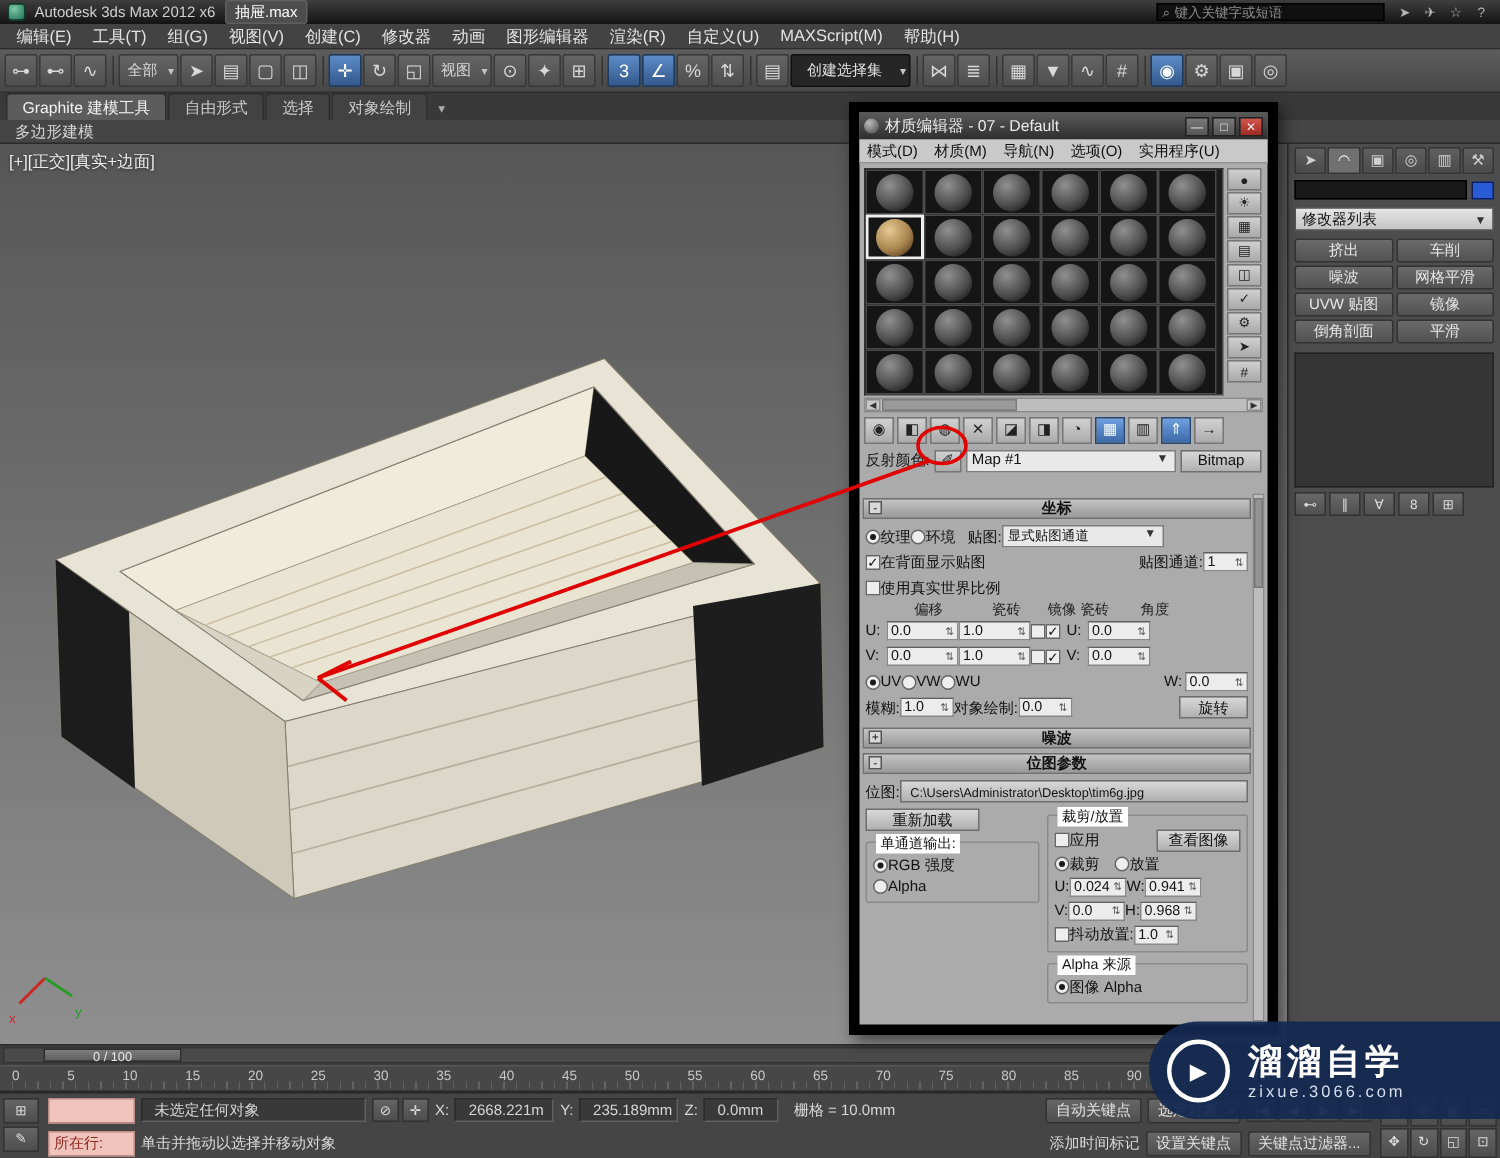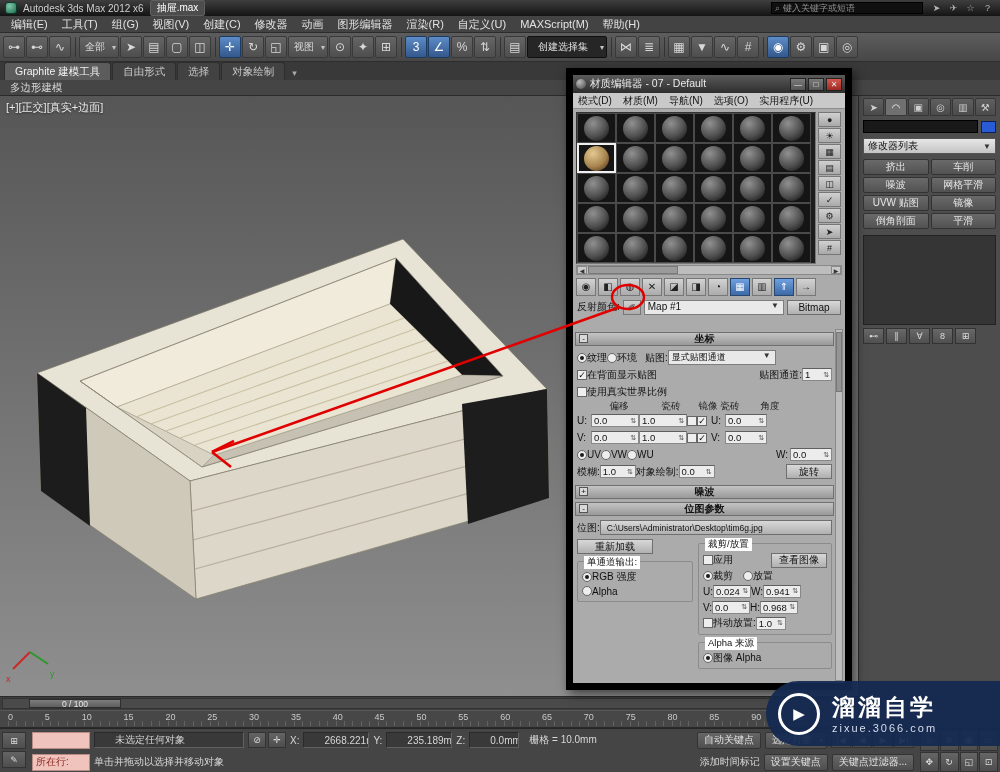--- a/index.html
+++ b/index.html
@@ -88,21 +88,21 @@
   .sb-minicol{position:absolute;left:0;top:0;width:28px;height:44px;display:flex;flex-direction:column;
     gap:2px;padding:3px 2px;}
   .sb-mini{height:17px;background:linear-gradient(#646464,#4e4e4e);border:1px solid #333;
     display:flex;align-items:center;justify-content:center;font-size:9px;color:#ddd;}
   .sb-row{position:absolute;left:28px;right:82px;height:22px;display:flex;align-items:center;gap:4px;padding:0 4px;}
   .sb-row1{top:0;} .sb-row2{top:22px;}
   .pink{background:#f0c3bc;border:1px solid #b98b84;}
   .pink1{width:58px;height:17px;}
   .pink2{width:58px;height:17px;color:#8c2b22;display:flex;align-items:center;padding:0 3px;}
   .sb-fld{height:16px;background:#393939;border:1px solid #2a2a2a;border-bottom-color:#606060;
-    border-right-color:#606060;display:flex;align-items:center;padding:0 20px;color:#d6d6d6;white-space:nowrap;overflow:hidden;}
+    border-right-color:#606060;display:flex;align-items:center;padding:0 8px;color:#d6d6d6;white-space:nowrap;overflow:hidden;}
   .sb-lbl{color:#d9d9d9;white-space:nowrap;}
   .sb-btn{height:17px;background:linear-gradient(#666,#4f4f4f);border:1px solid #333;border-radius:2px;
     display:flex;align-items:center;justify-content:center;padding:0 6px;color:#e2e2e2;white-space:nowrap;}
   .sb-dd{position:relative;padding-right:14px;}
   .sb-dd::after{content:"▾";position:absolute;right:3px;font-size:8px;color:#ccc;}
   .sb-icon{width:18px;height:16px;background:linear-gradient(#646464,#4e4e4e);border:1px solid #333;
     display:flex;align-items:center;justify-content:center;font-size:9px;color:#ddd;}
   .spacer{flex:1;}
   .nav-grid{position:absolute;right:2px;top:1px;width:78px;height:42px;display:grid;
     grid-template-columns:repeat(4,1fr);gap:1px;}

